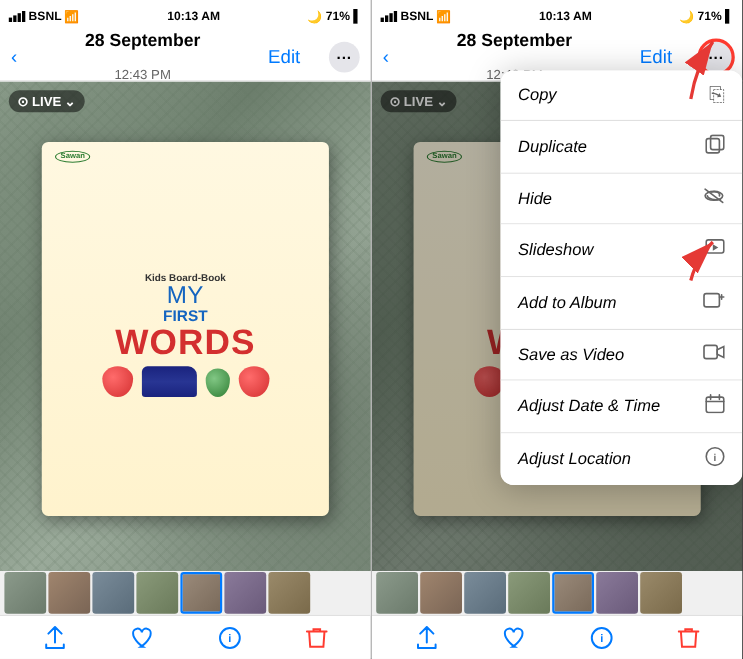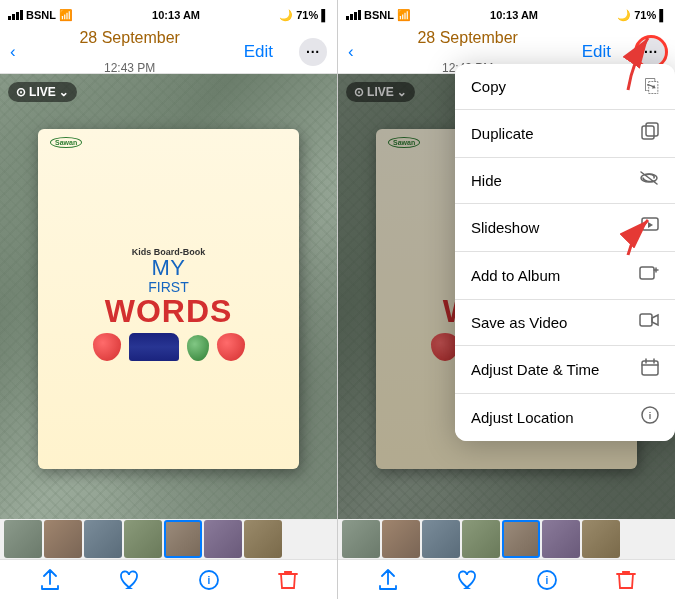--- a/index.html
+++ b/index.html
@@ -54,21 +54,21 @@
       color: #007aff;
       font-size: 17px;
       display: flex;
       align-items: center;
       gap: 2px;
       cursor: pointer;
     }
     .nav-title {
       text-align: center;
     }
-    .nav-title-main { font-size: 16px; font-weight: 400; color: #a16207; }
+    .nav-title-main { font-size: 16px; font-weight: 700; color: #000000; }
     .nav-title-sub { font-size: 12px; color: #666; margin-top: 14px; }
     .nav-actions { display: flex; align-items: center; gap: 26px; }
     .nav-edit { color: #007aff; font-size: 17px; cursor: pointer; }
     .nav-more {
       width: 28px; height: 28px;
       border-radius: 50%;
       background: #e5e5ea;
       display: flex; align-items: center; justify-content: center;
       cursor: pointer;
       font-size: 14px; font-weight: 700; color: #000;
@@ -150,21 +150,21 @@
     .book-title-my {
       font-size: 22px;
       font-weight: 400;
       color: #1565c0;
       letter-spacing: 0.5px;
       line-height: 1;
     }
 
     .book-title-first {
       font-size: 14px;
-      font-weight: 400;
+      font-weight: 700;
       color: #1565c0;
     }
 
     .book-title-words {
       font-size: 32px;
       font-weight: 900;
       color: #d32f2f;
       letter-spacing: 1px;
       line-height: 1;
     }
@@ -315,21 +315,21 @@
       padding: 12px 16px;
       border-bottom: 0.5px solid #e0e0e0;
       cursor: pointer;
       font-size: 15px;
       color: #000;
       background: rgba(255,255,255,0.95);
     }
 
     .menu-item:last-child { border-bottom: none; }
 
-    .menu-item-label { font-size: 15px; color: #000; }
+    .menu-item-label { font-size: 15px; color: #000; font-style: italic; }
     .menu-item-icon { font-size: 18px; color: #666; }
 
     
     .nav-more-right {
       width: 28px; height: 28px;
       border-radius: 50%;
       background: #e5e5ea;
       display: flex; align-items: center; justify-content: center;
       cursor: pointer;
       font-size: 14px; font-weight: 700; color: #000;

